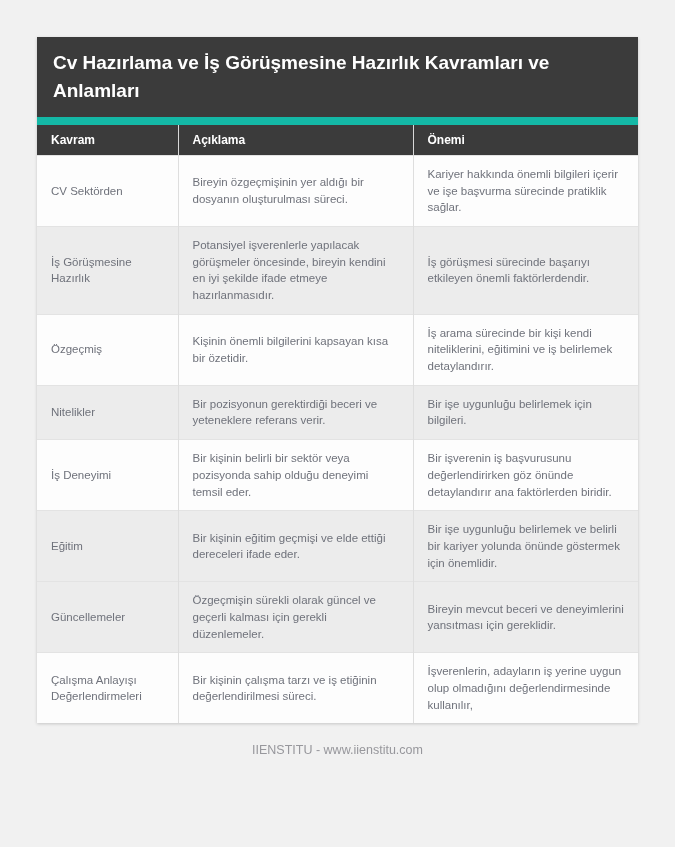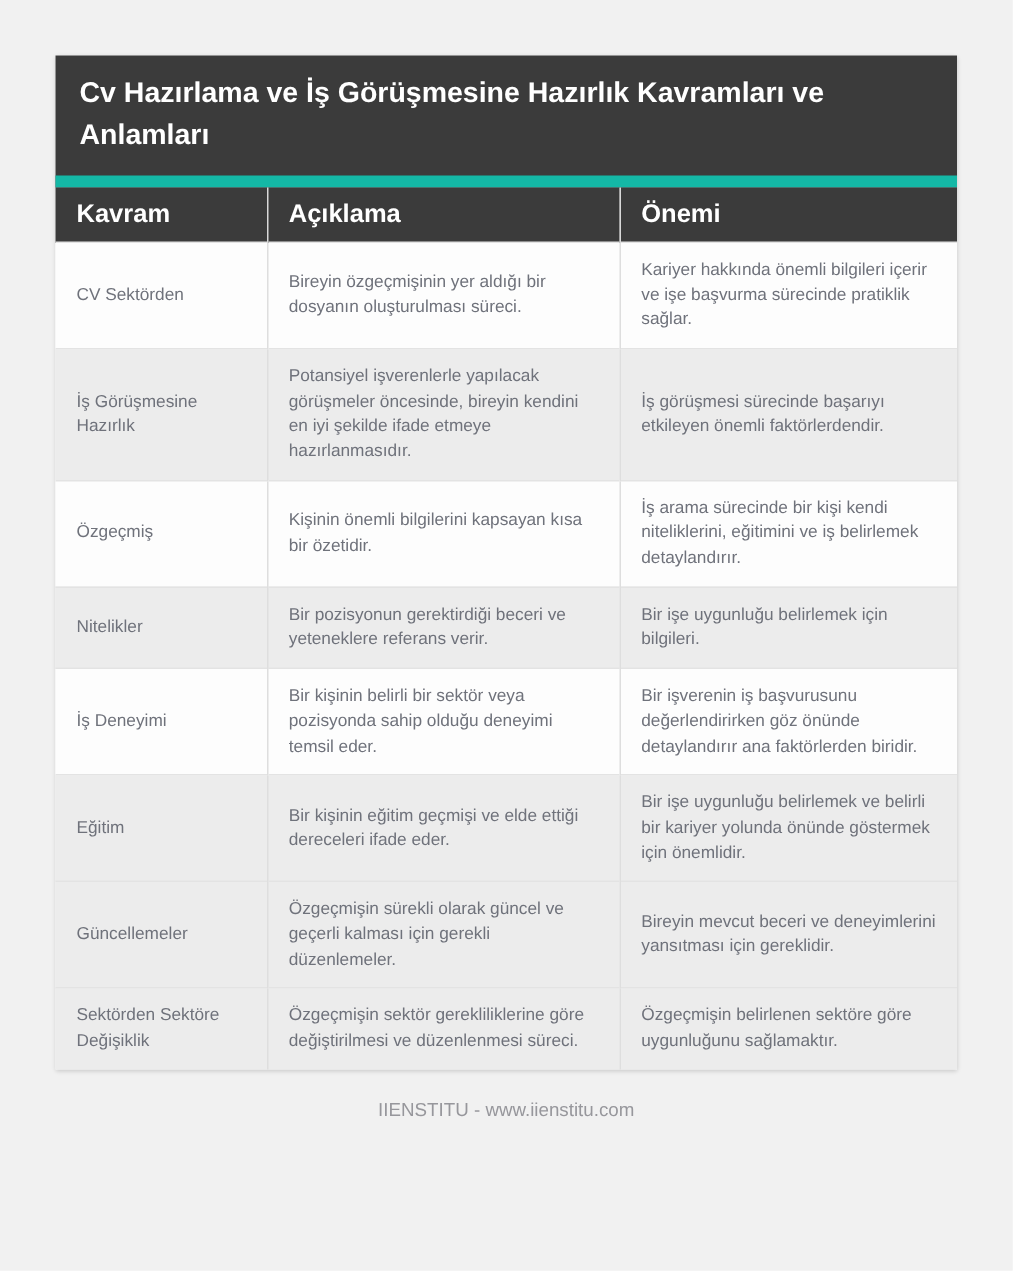--- a/index.html
+++ b/index.html
@@ -28,21 +28,21 @@
     width: 100%;
     border-collapse: collapse;
     table-layout: fixed;
   }
   col.c1 { width: 141px; }
   col.c2 { width: 235px; }
   col.c3 { width: 225px; }
   thead th {
     background: #3b3b3b;
     color: #ffffff;
-    font-size: 17px;
+    font-size: 12px;
     font-weight: 700;
     text-align: left;
     padding: 8px 14px;
     border-left: 1px solid #d8d8d8;
   }
   thead th:first-child { border-left: none; }
   tbody td {
     font-size: 11.5px;
     color: #6f727b;
     line-height: 1.45;
@@ -109,22 +109,22 @@
         <tr class="odd">
           <td>Eğitim</td>
           <td>Bir kişinin eğitim geçmişi ve elde ettiği dereceleri ifade eder.</td>
           <td>Bir işe uygunluğu belirlemek ve belirli bir kariyer yolunda önünde göstermek için önemlidir.</td>
         </tr>
         <tr class="odd">
           <td>Güncellemeler</td>
           <td>Özgeçmişin sürekli olarak güncel ve geçerli kalması için gerekli düzenlemeler.</td>
           <td>Bireyin mevcut beceri ve deneyimlerini yansıtması için gereklidir.</td>
         </tr>
-        <tr class="odd">
-          <td>Sektörden Sektöre Değişiklik</td>
-          <td>Özgeçmişin sektör gerekliliklerine göre değiştirilmesi ve düzenlenmesi süreci.</td>
-          <td>Özgeçmişin belirlenen sektöre göre uygunluğunu sağlamaktır.</td>
+        <tr class="even">
+          <td>Çalışma Anlayışı Değerlendirmeleri</td>
+          <td>Bir kişinin çalışma tarzı ve iş etiğinin değerlendirilmesi süreci.</td>
+          <td>İşverenlerin, adayların iş yerine uygun olup olmadığını değerlendirmesinde kullanılır,</td>
         </tr>
       </tbody>
   </table>
 </div>
 
 <div class="footer">IIENSTITU - www.iienstitu.com</div>
 
 </body></html>

